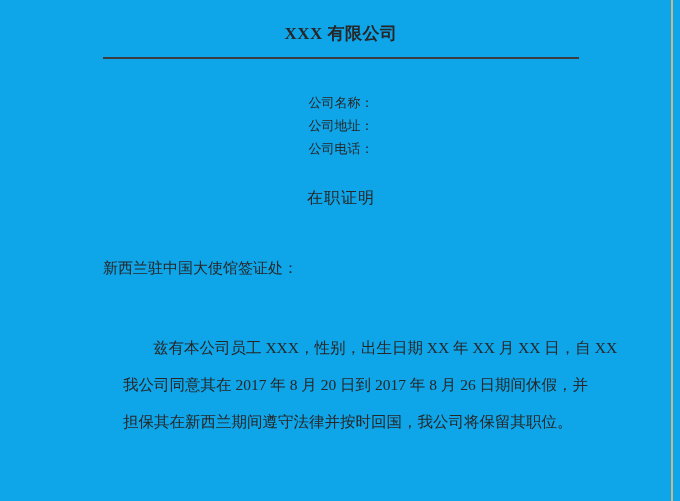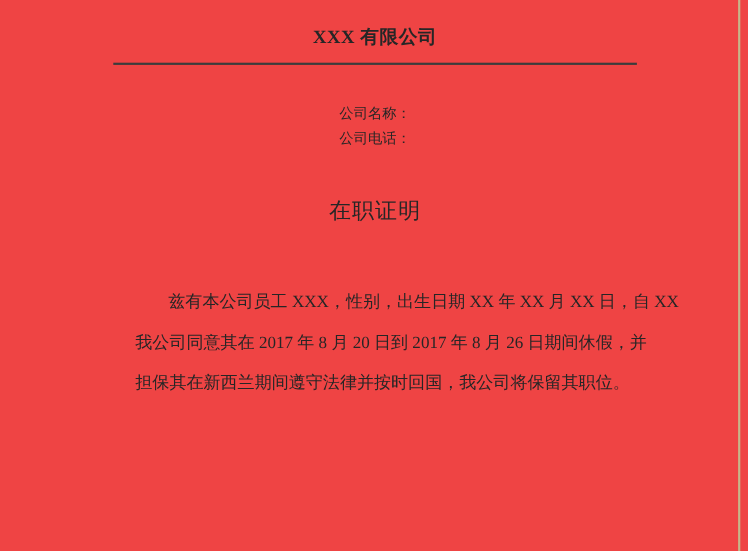--- a/index.html
+++ b/index.html
@@ -43,22 +43,22 @@
     width: 100%;
   }
   .info {
     margin-top: 32px;
     font-size: 13px;
     line-height: 23px;
     text-align: center;
   }
   .info-line { display: block; }
   .doc-heading {
-    margin-top: 42px;
-    font-size: 20px;
+    margin-top: 25px;
+    font-size: 16px;
     font-weight: normal;
     text-align: center;
     line-height: 26px;
     letter-spacing: 1px;
   }
   .recipient {
     margin-top: 47px;
     font-size: 15px;
     line-height: 20px;
   }
@@ -75,35 +75,37 @@
   }
   .body-line.indent { text-indent: 30px; }
   .body-line.last {
     text-align: center;
     text-align-last: left;
   }
 </style>
 </head>
 <body>
 
-<div class="page" style="background: #ef4444; color: rgb(38, 38, 38);">
+<div class="page" style="background: #0ea5e9; color: rgb(38, 38, 38);">
   <div class="edge-line" style="background: rgb(198, 182, 138);"></div>
 
   <div class="content">
     <div class="company-title">XXX 有限公司</div>
 
     <hr class="rule">
 
     <div class="info">
       <span class="info-line">公司名称：</span>
+      <span class="info-line">公司地址：</span>
       <span class="info-line">公司电话：</span>
     </div>
 
     <div class="doc-heading">在职证明</div>
 
+    <div class="recipient">新西兰驻中国大使馆签证处：</div>
 
     <div class="body-text">
       <div class="body-line indent">兹有本公司员工 XXX，性别，出生日期 XX 年 XX 月 XX 日，自 XX</div>
       <div class="body-line">我公司同意其在 2017 年 8 月 20 日到 2017 年 8 月 26 日期间休假，并</div>
       <div class="body-line last">担保其在新西兰期间遵守法律并按时回国，我公司将保留其职位。</div>
     </div>
   </div>
 </div>
 
 </body></html>

